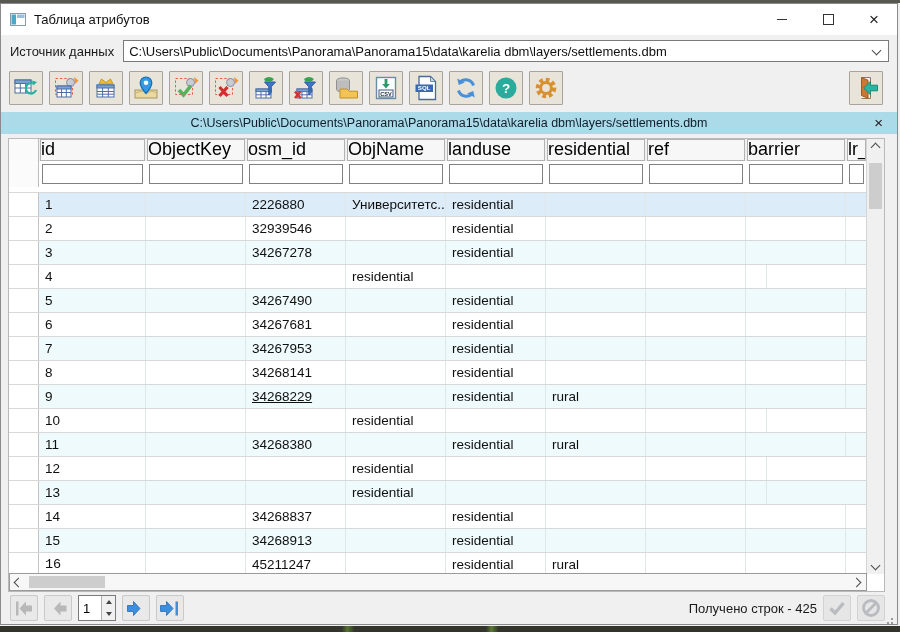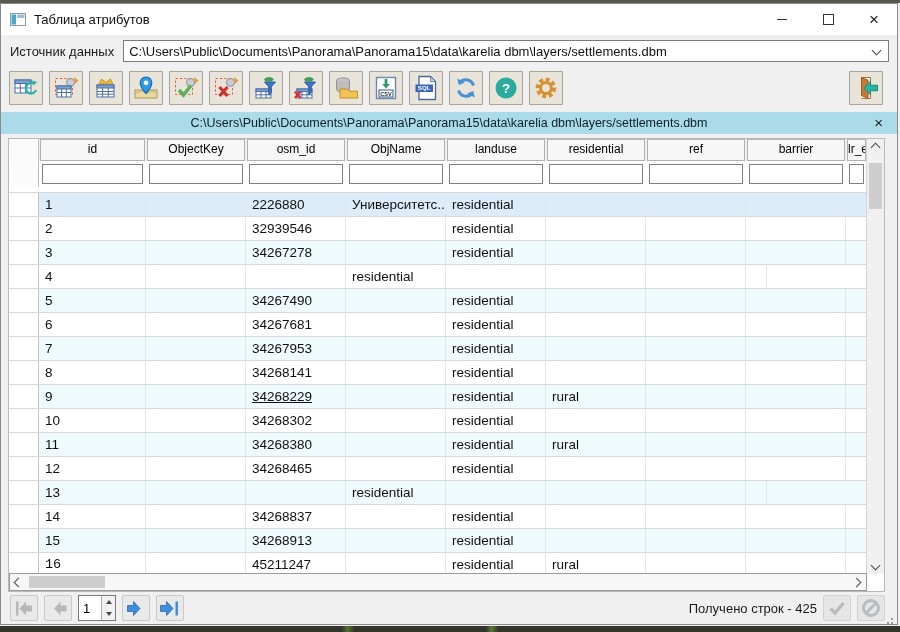--- a/index.html
+++ b/index.html
@@ -52,21 +52,21 @@
   .tab-title{font-size:12.5px;color:#0e1f2b;}
   .tab-close{position:absolute;right:14px;top:1px;font-size:15px;color:#222;line-height:20px;}
 
   
   .table-wrap{position:absolute;left:7px;top:134px;width:877px;height:454px;background:#fff;
               border:1px solid #b9b9b9;box-sizing:border-box;}
   .tgrid{position:absolute;left:0;top:0;width:858px;height:435px;overflow:hidden;background:#fff;}
   .header-row{display:flex;height:22px;background:#f0f0f0;}
   .corner{width:30px;box-sizing:border-box;background:#fafafa;border-right:1px solid #bcbcbc;}
   .hcell{box-sizing:border-box;margin:0 1px;border:1px solid #b2b2b2;background:#f7f7f7;
-         font-size:12px;line-height:19px;text-align:center;overflow:hidden;white-space:nowrap;}
+         font-size:18px;line-height:19px;text-align:left;overflow:hidden;white-space:nowrap;}
   .filter-row{display:flex;height:26px;background:#fff;align-items:center;}
   .fcell{box-sizing:border-box;padding:0 3px;}
   .filter-input{width:100%;height:20px;border:1px solid #808080;box-sizing:border-box;
                 font-family:"Liberation Sans",sans-serif;font-size:13px;padding:0 2px;background:#fff;outline:none;}
   .spacer{height:5px;background:#fff;border-bottom:1px solid #d8d8d8;}
   .trow{display:flex;height:24px;box-sizing:border-box;border-bottom:1px solid #d8d8d8;background:#fff;}
   .trow.striped{background:#eefafb;}
   .trow.selected{background:#dcecf9;}
   .rowhdr-cell{width:30px;box-sizing:border-box;background:#fff;border-right:1px solid #c4c4c4;}
   .tcell{box-sizing:border-box;padding:0 6px;font-size:13.5px;line-height:23px;color:#101010;
@@ -405,21 +405,20 @@
             <div class="tcell" style="width: 100px;">residential</div>
             <div class="tcell" style="width: 100px;">rural</div>
             <div class="tcell" style="width: 100px;"></div>
             <div class="tcell" style="width: 100px;"></div>
             <div class="tcell" style="width: 21px;"></div>
           </div>
           <div class="trow">
             <div class="rowhdr-cell"></div>
             <div class="tcell" style="width: 107px;">10</div>
             <div class="tcell" style="width: 100px;"></div>
-            <div class="tcell" style="width: 100px;">34268302</div>
             <div class="tcell" style="width: 100px;"></div>
             <div class="tcell" style="width: 100px;">residential</div>
             <div class="tcell" style="width: 100px;"></div>
             <div class="tcell" style="width: 100px;"></div>
             <div class="tcell" style="width: 100px;"></div>
             <div class="tcell" style="width: 21px;"></div>
           </div>
           <div class="trow striped">
             <div class="rowhdr-cell"></div>
             <div class="tcell" style="width: 107px;">11</div>
@@ -429,21 +428,20 @@
             <div class="tcell" style="width: 100px;">residential</div>
             <div class="tcell" style="width: 100px;">rural</div>
             <div class="tcell" style="width: 100px;"></div>
             <div class="tcell" style="width: 100px;"></div>
             <div class="tcell" style="width: 21px;"></div>
           </div>
           <div class="trow">
             <div class="rowhdr-cell"></div>
             <div class="tcell" style="width: 107px;">12</div>
             <div class="tcell" style="width: 100px;"></div>
-            <div class="tcell" style="width: 100px;">34268465</div>
             <div class="tcell" style="width: 100px;"></div>
             <div class="tcell" style="width: 100px;">residential</div>
             <div class="tcell" style="width: 100px;"></div>
             <div class="tcell" style="width: 100px;"></div>
             <div class="tcell" style="width: 100px;"></div>
             <div class="tcell" style="width: 21px;"></div>
           </div>
           <div class="trow striped">
             <div class="rowhdr-cell"></div>
             <div class="tcell" style="width: 107px;">13</div>

